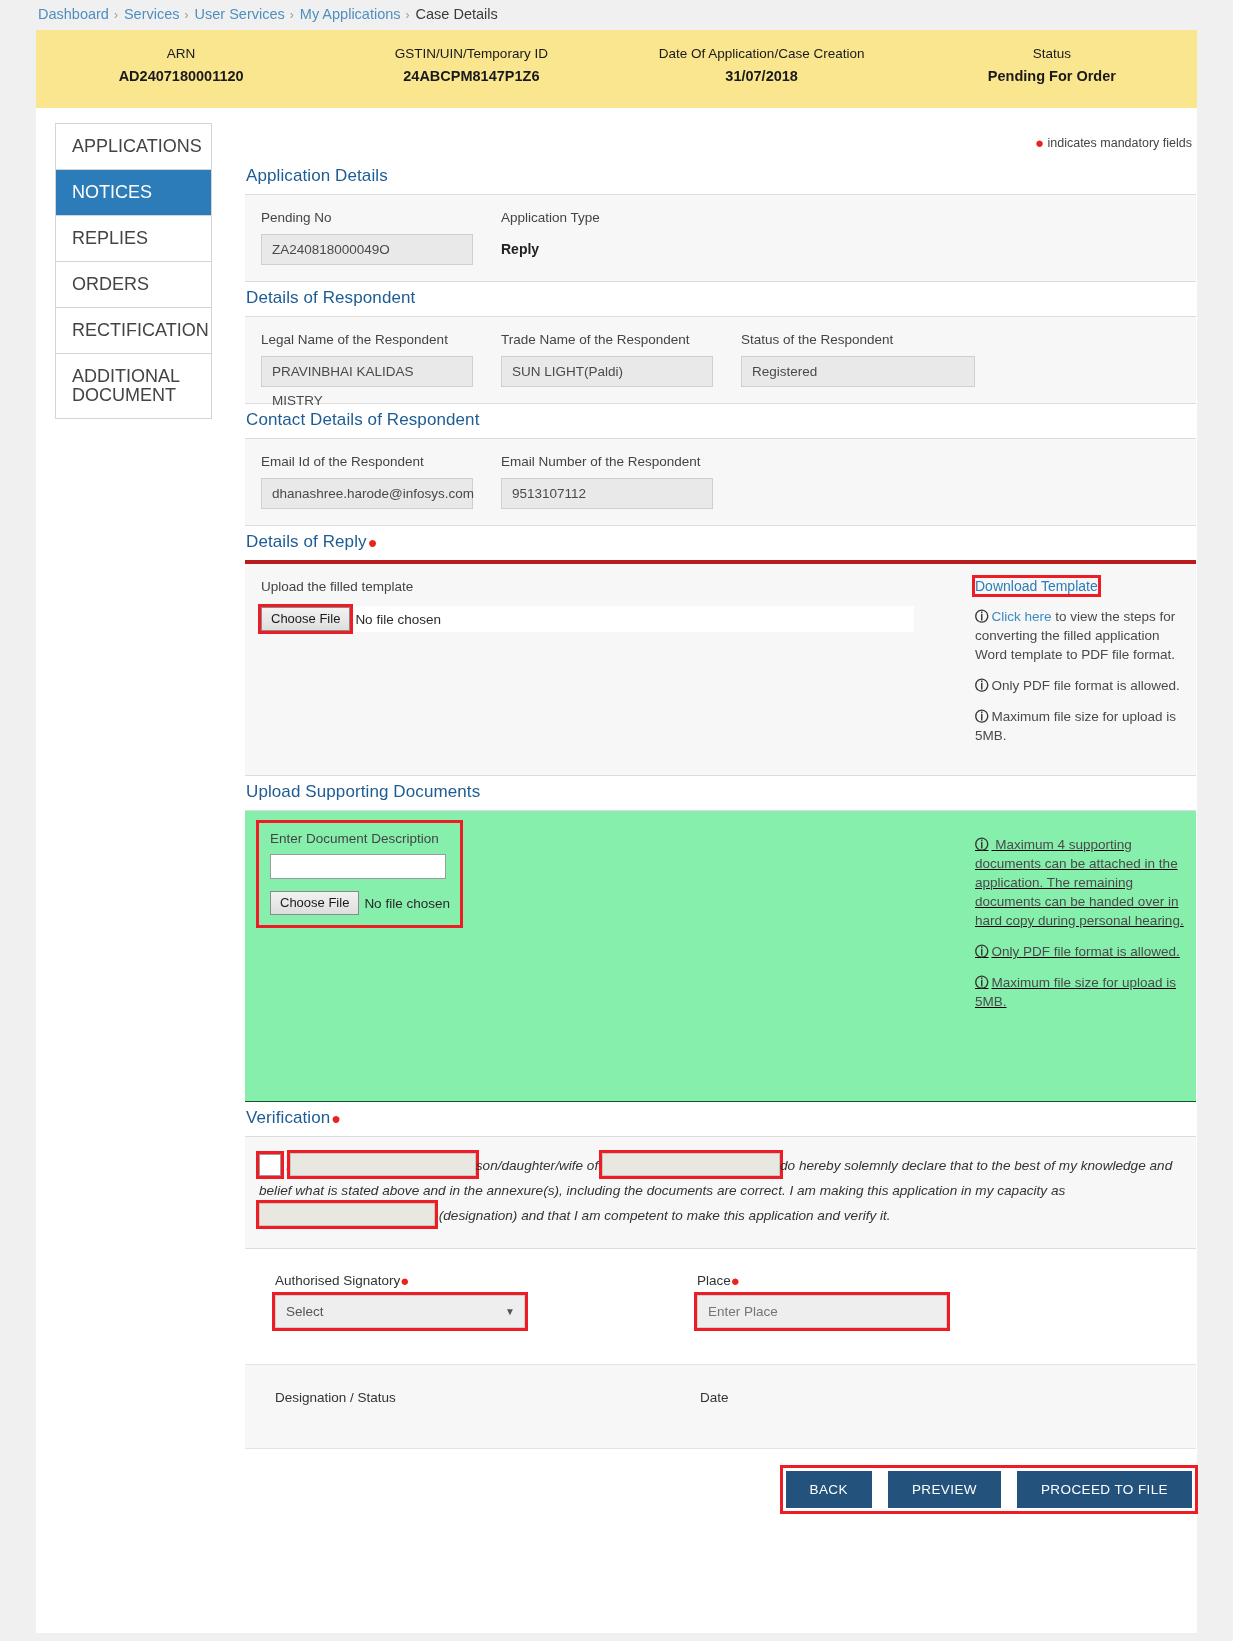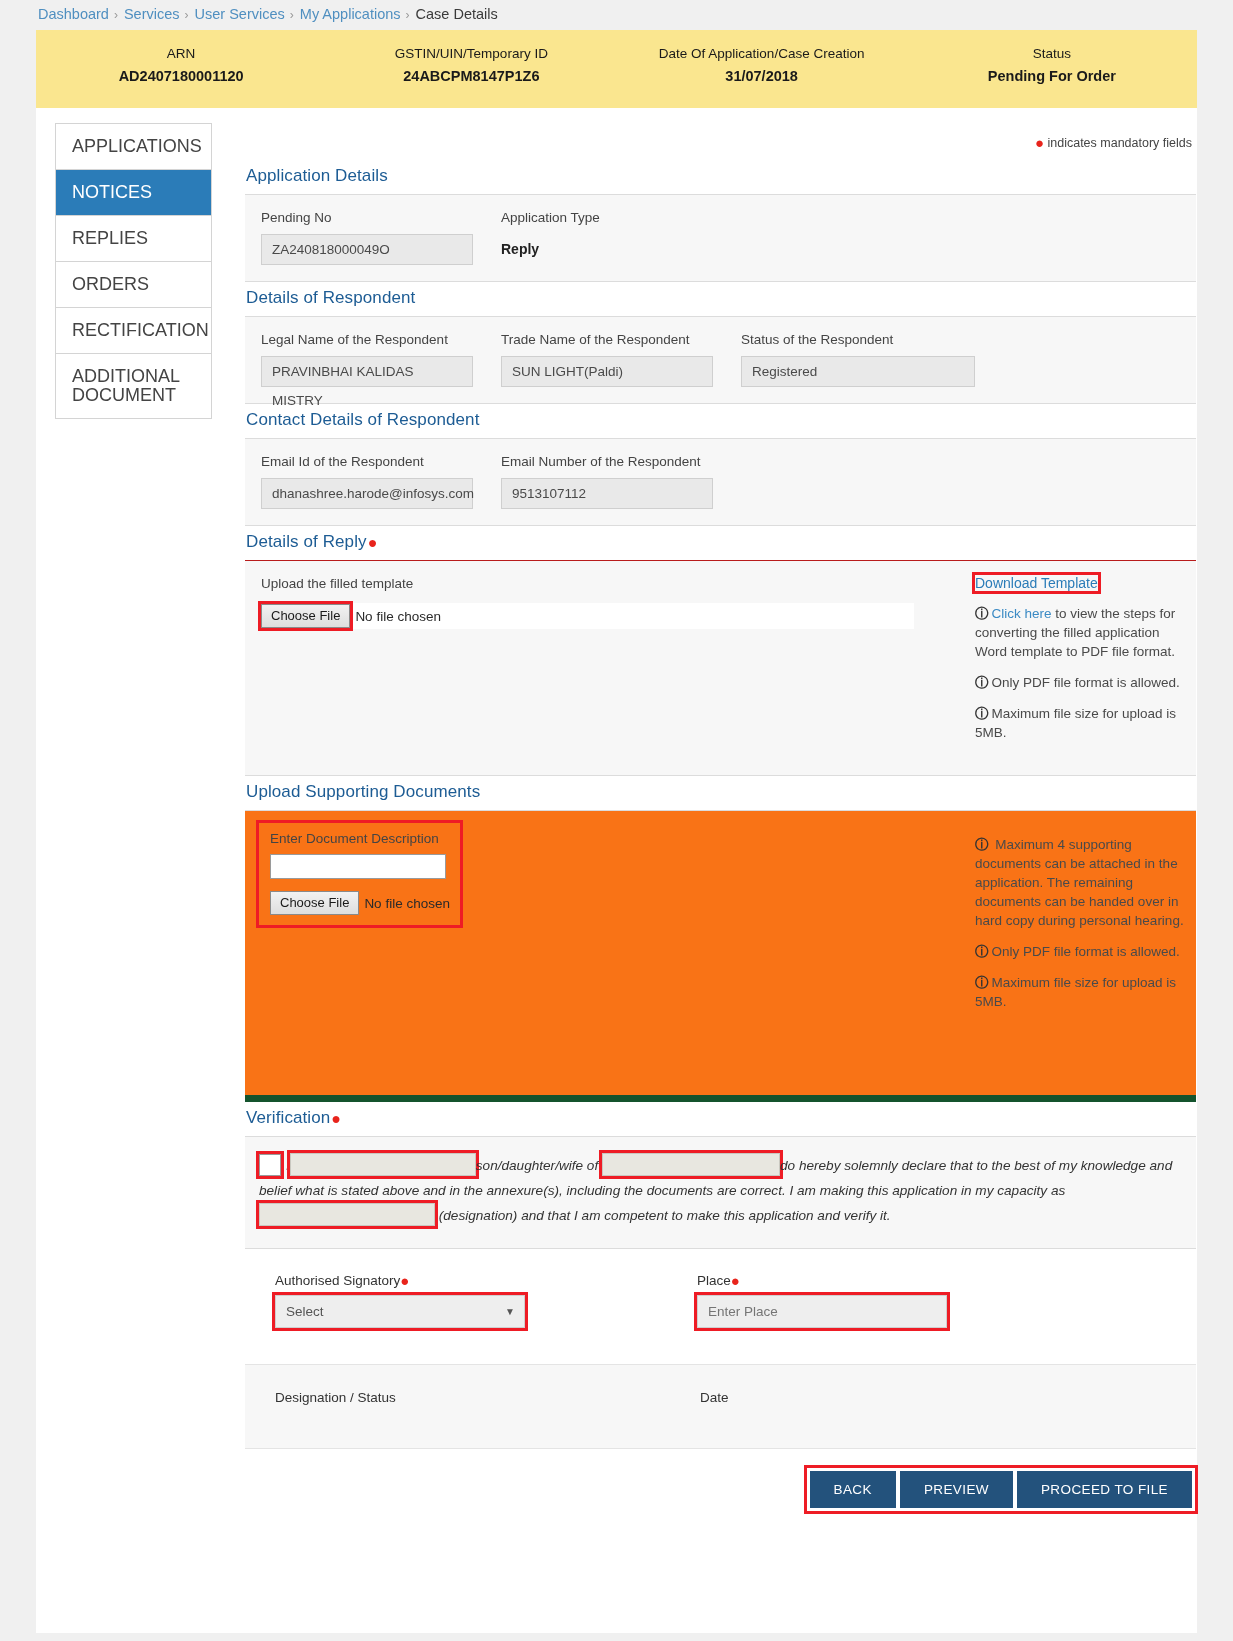--- a/index.html
+++ b/index.html
@@ -148,21 +148,21 @@
     font-size: 14px;
     font-weight: bold;
     color: #222;
     line-height: 31px;
   }
 
   
   .upload-wrap {
     display: flex;
     background: #f7f7f7;
-    border-top: 1px solid #b91c1c;
+    border-top: 4px solid #b91c1c;
     border-bottom: 1px solid #dcdcdc;
     min-height: 216px;
   }
   .upload-left {
     flex: 1;
     padding: 14px 0 14px 16px;
   }
   .upload-right {
     width: 233px;
     padding: 13px 8px 14px 12px;
@@ -215,24 +215,25 @@
     text-decoration: none;
     cursor: pointer;
   }
 
   
   .redbox { outline: 3px solid #ee1c25; outline-offset: 0px; }
 
   
   .support-wrap {
     display: flex;
-    background: #f97316;
+    background: #86efac;
     border-top: 1px solid #dcdcdc;
-    border-bottom: 7px solid #14532d;
+    border-bottom: 1px solid #14532d;
     min-height: 292px;
+    text-decoration: underline;
   }
   .support-left { flex: 1; padding: 12px 0 0 14px; }
   .support-right { width: 233px; padding: 12px 8px 14px 12px; }
   .desc-block {
     display: inline-block;
     padding: 8px 10px 10px 11px;
   }
   .desc-label { font-size: 13.5px; color: #444; margin-bottom: 8px; }
   .desc-input {
     width: 176px;
@@ -338,21 +339,21 @@
   .desig-col1 { width: 425px; }
 
   
   .actions-wrap {
     display: flex;
     justify-content: flex-end;
     padding: 19px 1px 0 0;
   }
   .actions {
     display: flex;
-    gap: 4px;
+    gap: 16px;
     padding: 3px;
   }
   .btn {
     background: #23527c;
     color: #fff;
     border: none;
     font-size: 13.5px;
     letter-spacing: .4px;
     padding: 11px 24px;
     font-family: "Liberation Sans", sans-serif;

